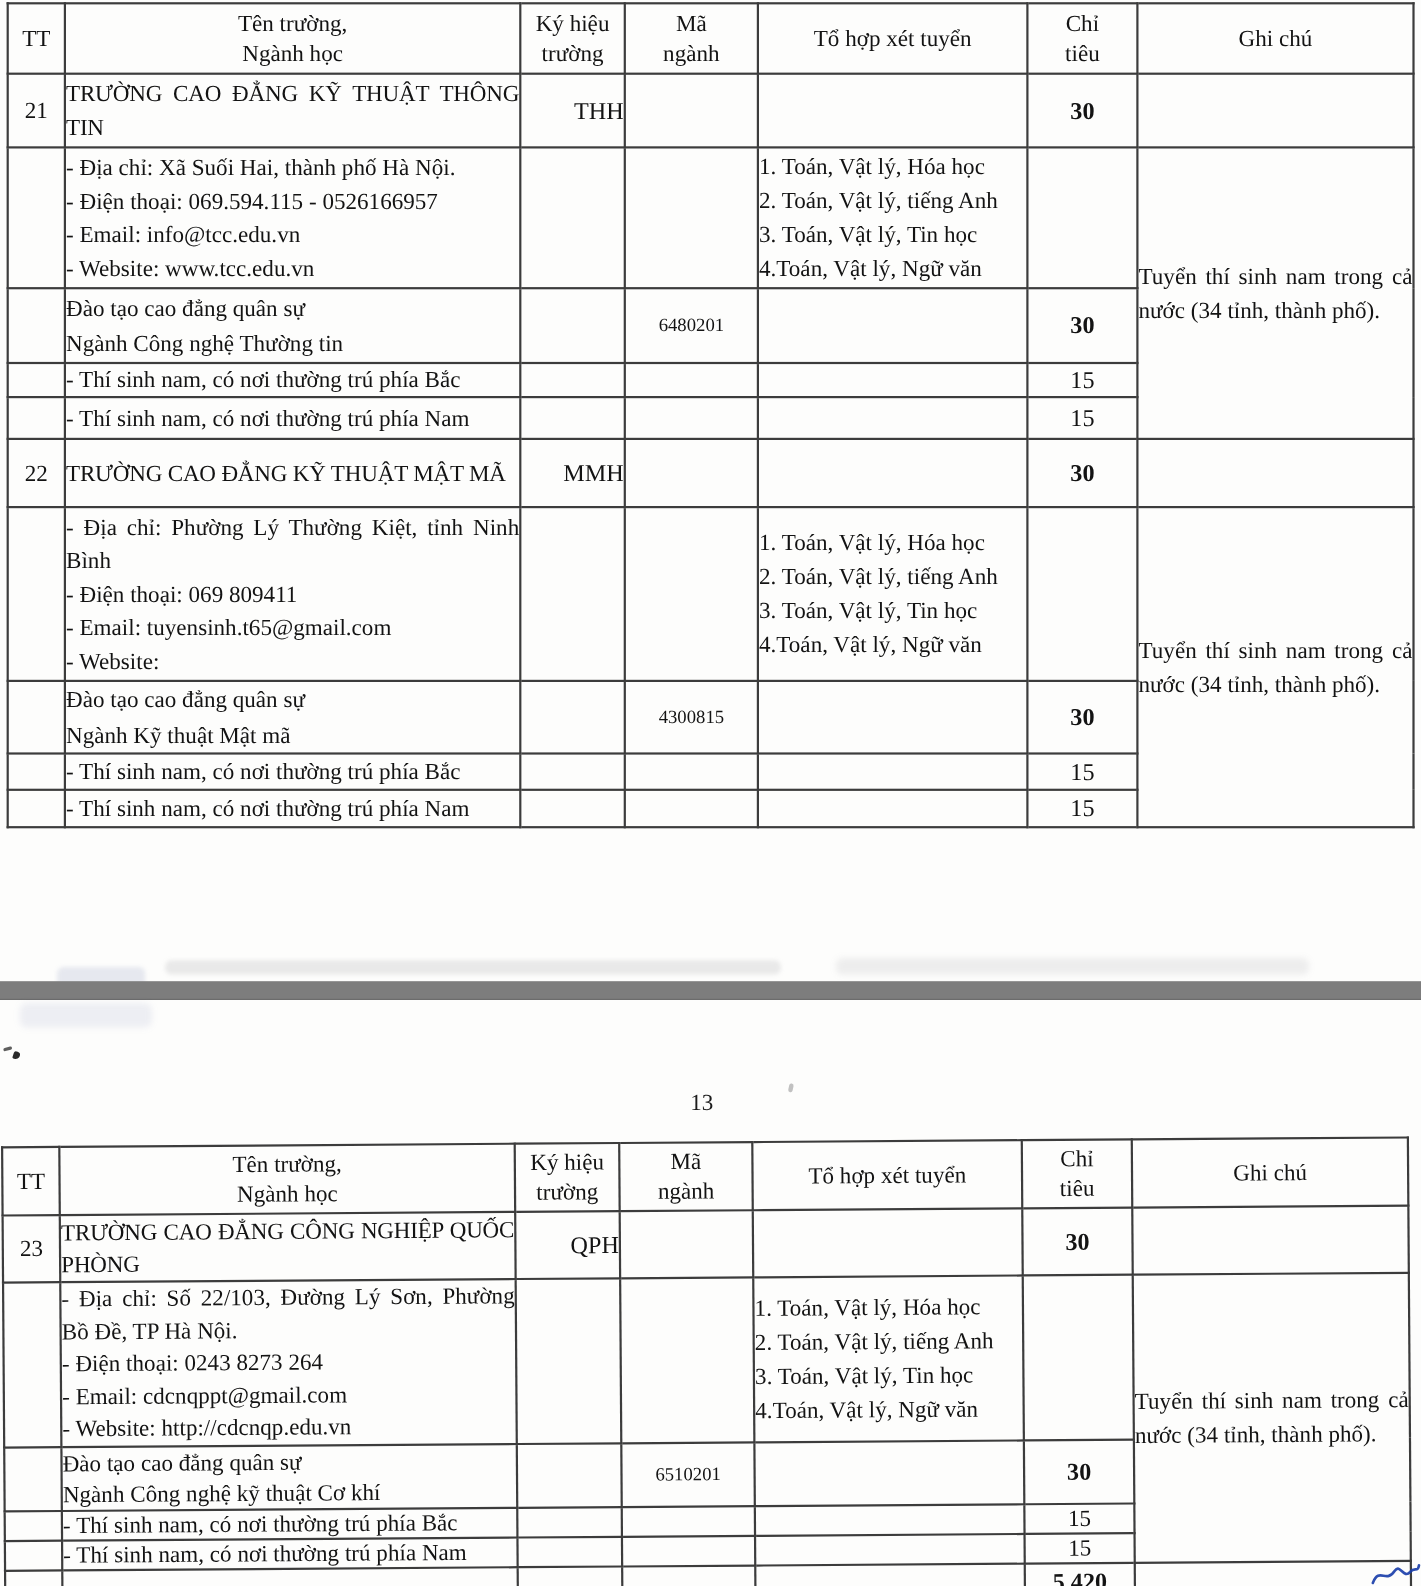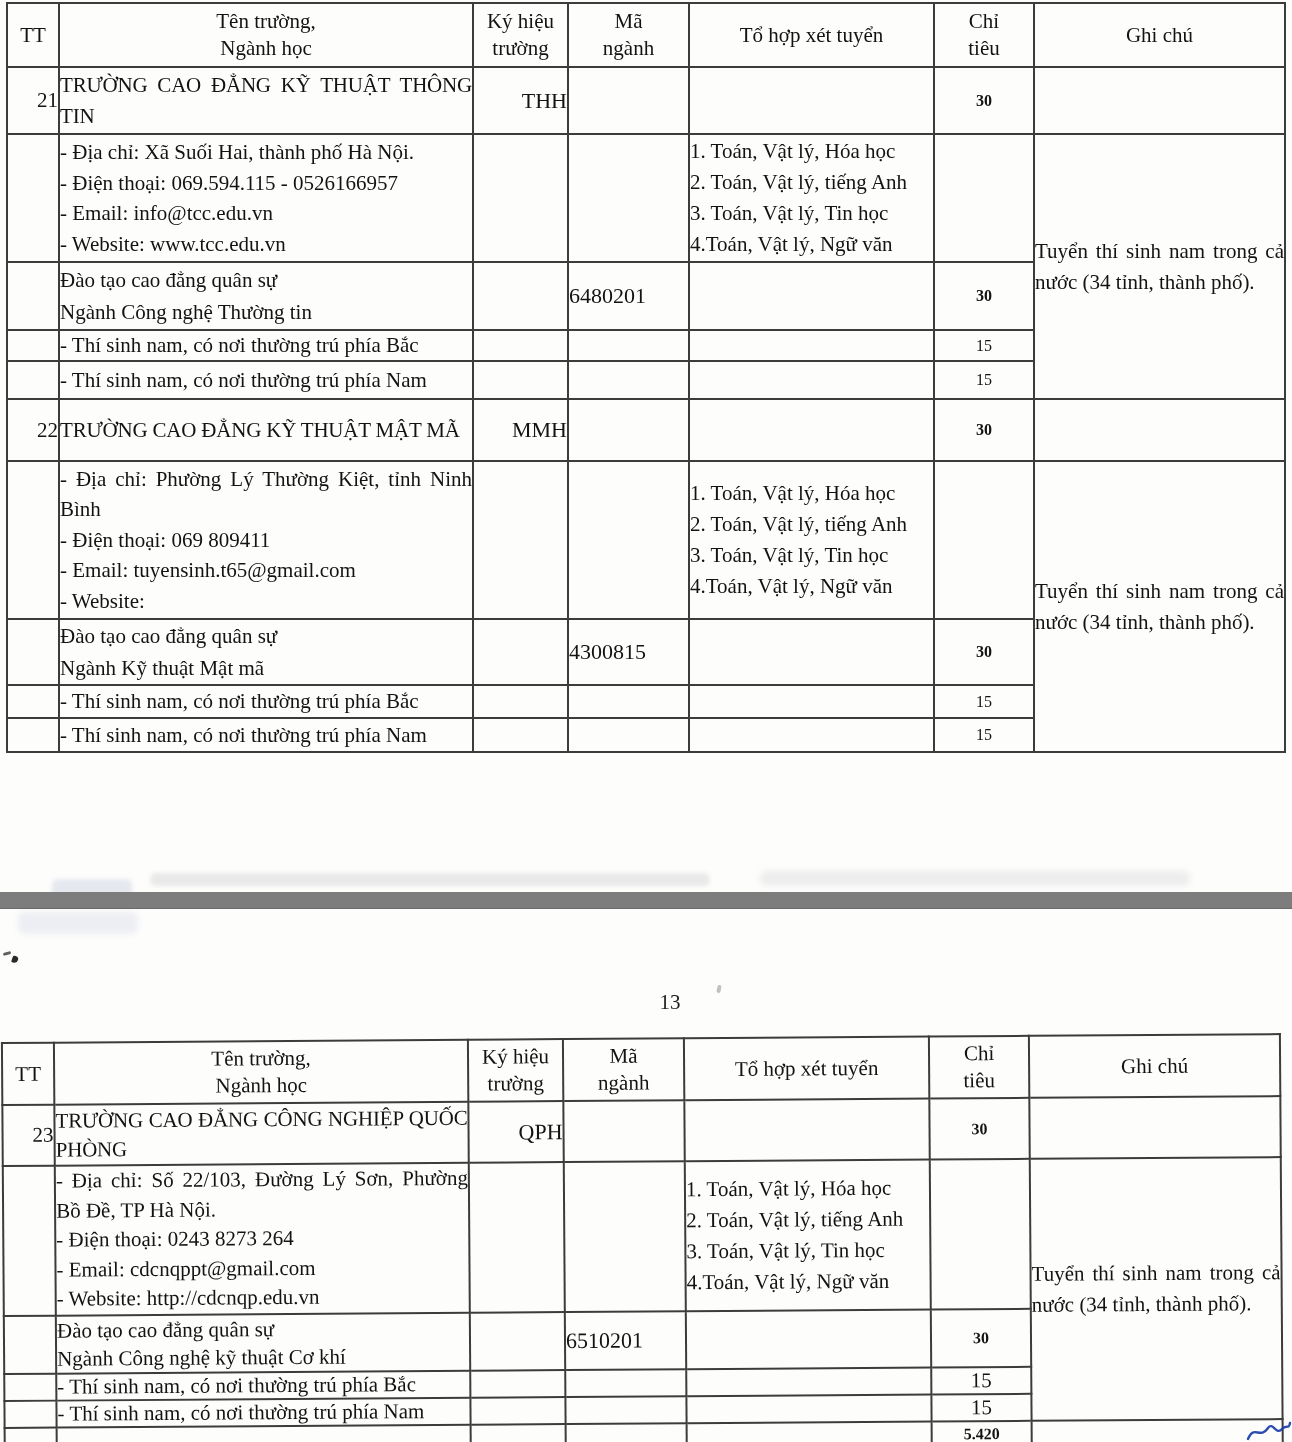--- a/index.html
+++ b/index.html
@@ -19,56 +19,56 @@
   }
   
   col.w-tt{width:52px}col.w-name{width:414px}col.w-code{width:95px}
   col.w-major{width:121px}col.w-combo{width:245px}col.w-quota{width:100px}
   col.w-note{width:251px}
 
   th.hd{font-weight:bold;font-size:21px;text-align:center;line-height:27px;}
   th.hd .narrow{width:78px;margin:0 auto;}
   th.hd .narrow2{width:64px;margin:0 auto;}
 
-  td.c-tt{text-align:right;font-weight:bold;font-size:21px;}
+  td.c-tt{text-align:center;font-weight:bold;font-size:21px;}
   td.c-name{
     font-weight:bold;font-size:21px;line-height:31px;text-align:justify;
     padding:2px 13px 2px 8px;letter-spacing:-0.2px;vertical-align:middle;
   }
   td.c-code{text-align:right;font-weight:bold;font-size:22px;}
   td.c-contact{
     vertical-align:top;font-size:21px;line-height:30.5px;
     padding:5px 8px 2px 8px;text-align:justify;
   }
   td.c-contact p{margin:0;}
   td.c-combo{vertical-align:top;font-size:21px;line-height:31px;padding:9px 2px 2px 9px;}
   td.c-combo div{white-space:nowrap;}
-  td.c-quota{text-align:center;font-size:16px;}
+  td.c-quota{text-align:center;font-size:22px;}
   td.c-quota.b{font-weight:bold;}
-  td.c-major{font-size:22px;}
+  td.c-major{text-align:center;font-size:17px;}
   td.c-program{font-weight:bold;font-size:21px;line-height:32px;padding:2px 8px;vertical-align:middle;}
   td.c-sub{font-size:21px;padding:1px 4px 1px 8px;white-space:nowrap;}
   td.c-note{vertical-align:top;font-size:21px;line-height:31px;padding:9px 10px 4px 10px;text-align:justify;}
   td.c-total{font-weight:bold;font-size:22px;vertical-align:top;padding:5px 8px;}
 
   #table-2{transform:rotate(-0.4deg);transform-origin:0 100%;}
 
   .sep-bar{position:absolute;left:0;top:892px;width:1292px;height:16px;background:#7d7d7d;border-bottom:1px solid #6a6a6a;}
   .smudge{position:absolute;filter:blur(2px);border-radius:6px;pointer-events:none;}
   .sm1{left:150px;top:873px;width:560px;height:13px;background:rgba(110,112,122,0.14);}
   .sm2{left:760px;top:871px;width:430px;height:15px;background:rgba(110,112,122,0.11);filter:blur(3px);}
   .sm3{left:52px;top:879px;width:80px;height:24px;background:rgba(95,105,165,0.14);}
   .sm4{left:18px;top:912px;width:120px;height:22px;background:rgba(95,105,165,0.10);filter:blur(3px);}
 
   .pen-mark{position:absolute;background:#2a2a2a;}
   .pm1{left:3px;top:952px;width:8px;height:3px;border-radius:2px;transform:rotate(-14deg);opacity:.75;}
   .pm2{left:12px;top:956px;width:6px;height:7px;border-radius:2px 3px 4px 1px;transform:rotate(18deg);}
   .pm3{left:717px;top:985px;width:4px;height:8px;background:#9a9a9a;border-radius:2px;transform:rotate(12deg);opacity:.6;}
 
-  .page-number{position:absolute;left:640px;top:990px;width:60px;text-align:center;font-size:21px;color:#1c1c1c;}
+  .page-number{position:absolute;left:608px;top:990px;width:60px;text-align:center;font-size:21px;color:#1c1c1c;}
 
   .squiggle{position:absolute;left:1246px;top:1420px;}
 </style>
 </head>
 <body>
 
 <div class="page">
 
   <table class="doc" id="table-1" style="left:6px;top:2px;width:1278px;">
     <colgroup>

